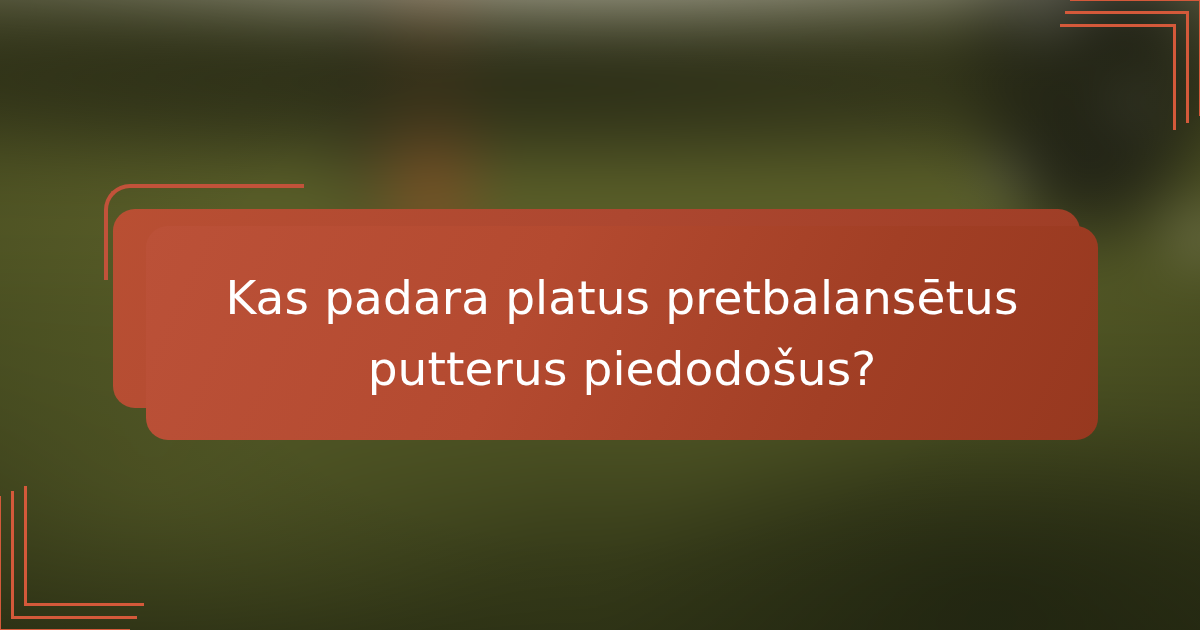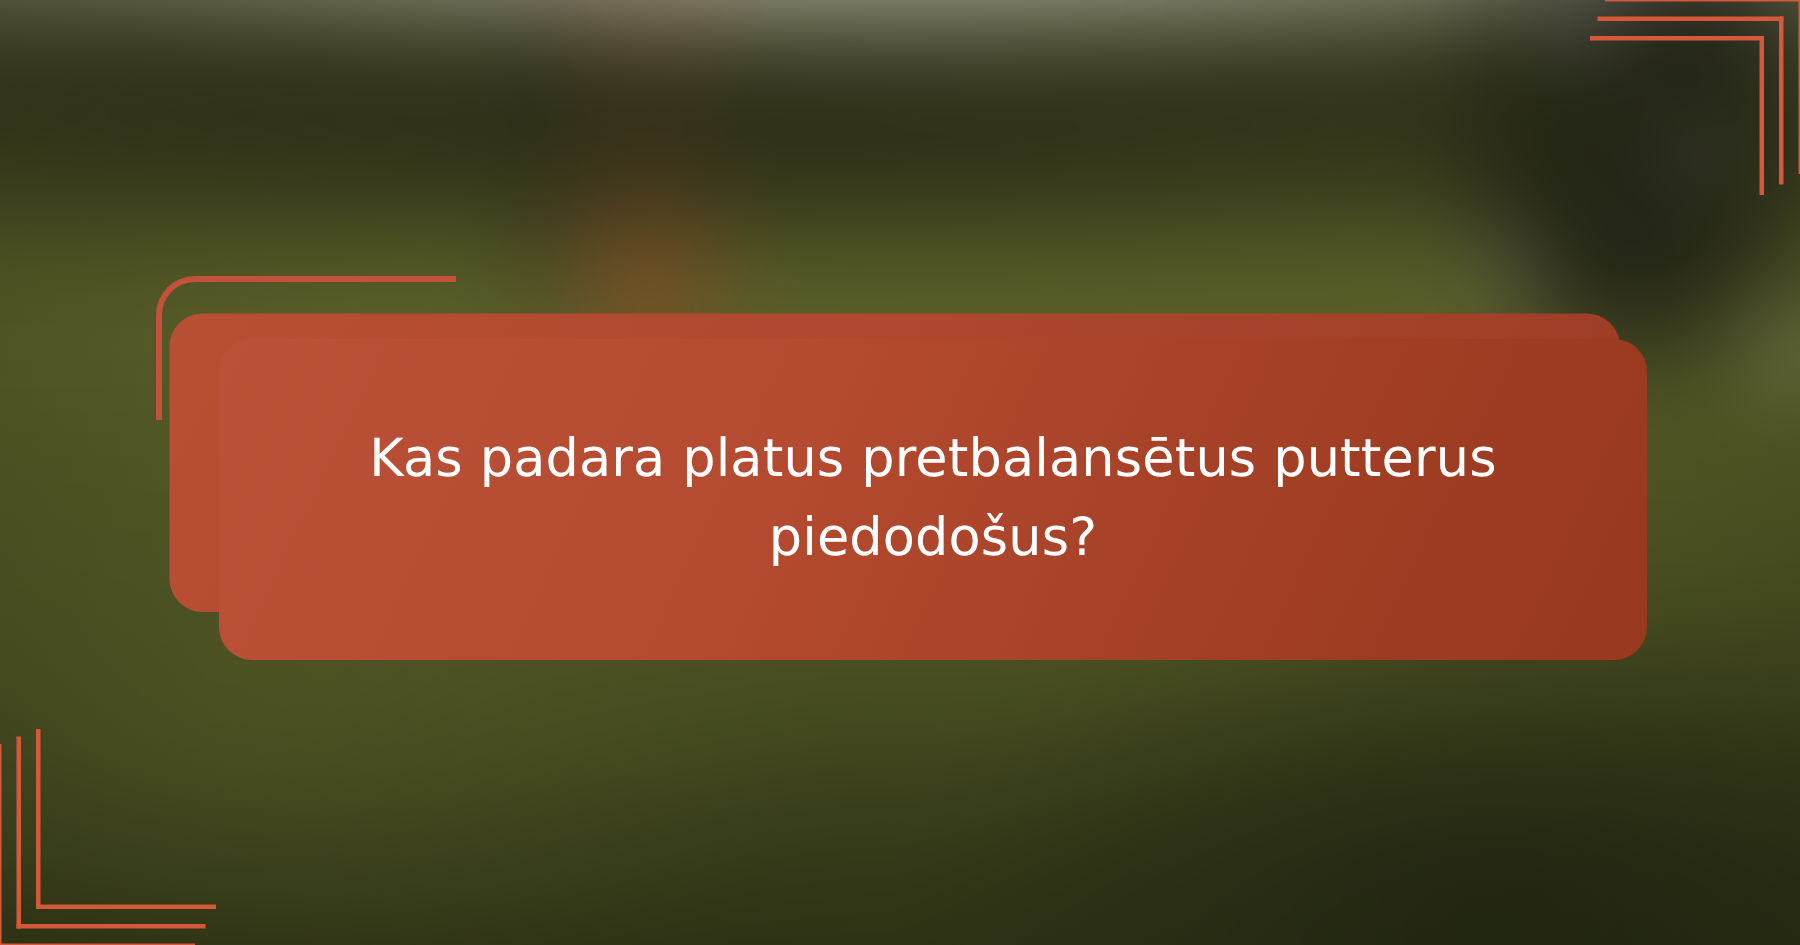--- a/index.html
+++ b/index.html
@@ -110,21 +110,21 @@
     top: 226px;
     width: 952px;
     height: 214px;
     display: flex;
     align-items: center;
     justify-content: center;
     padding: 0 56px;
     text-align: center;
     color: #ffffff;
     font-family: "DejaVu Sans", sans-serif;
-    font-size: 35px;
+    font-size: 47px;
     font-weight: 400;
     line-height: 1.52;
     letter-spacing: 0.1px;
     text-rendering: optimizeLegibility;
   }
 </style>
 </head>
 <body>
 
 <div id="stage">

